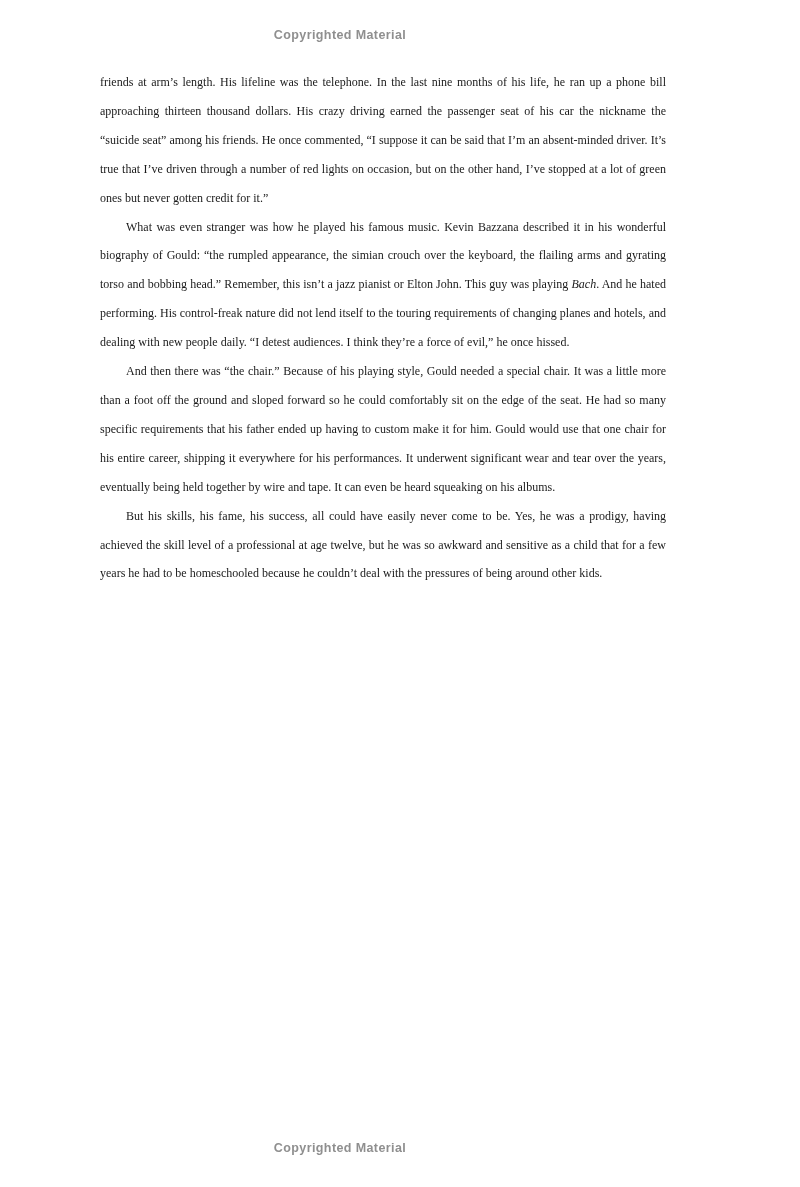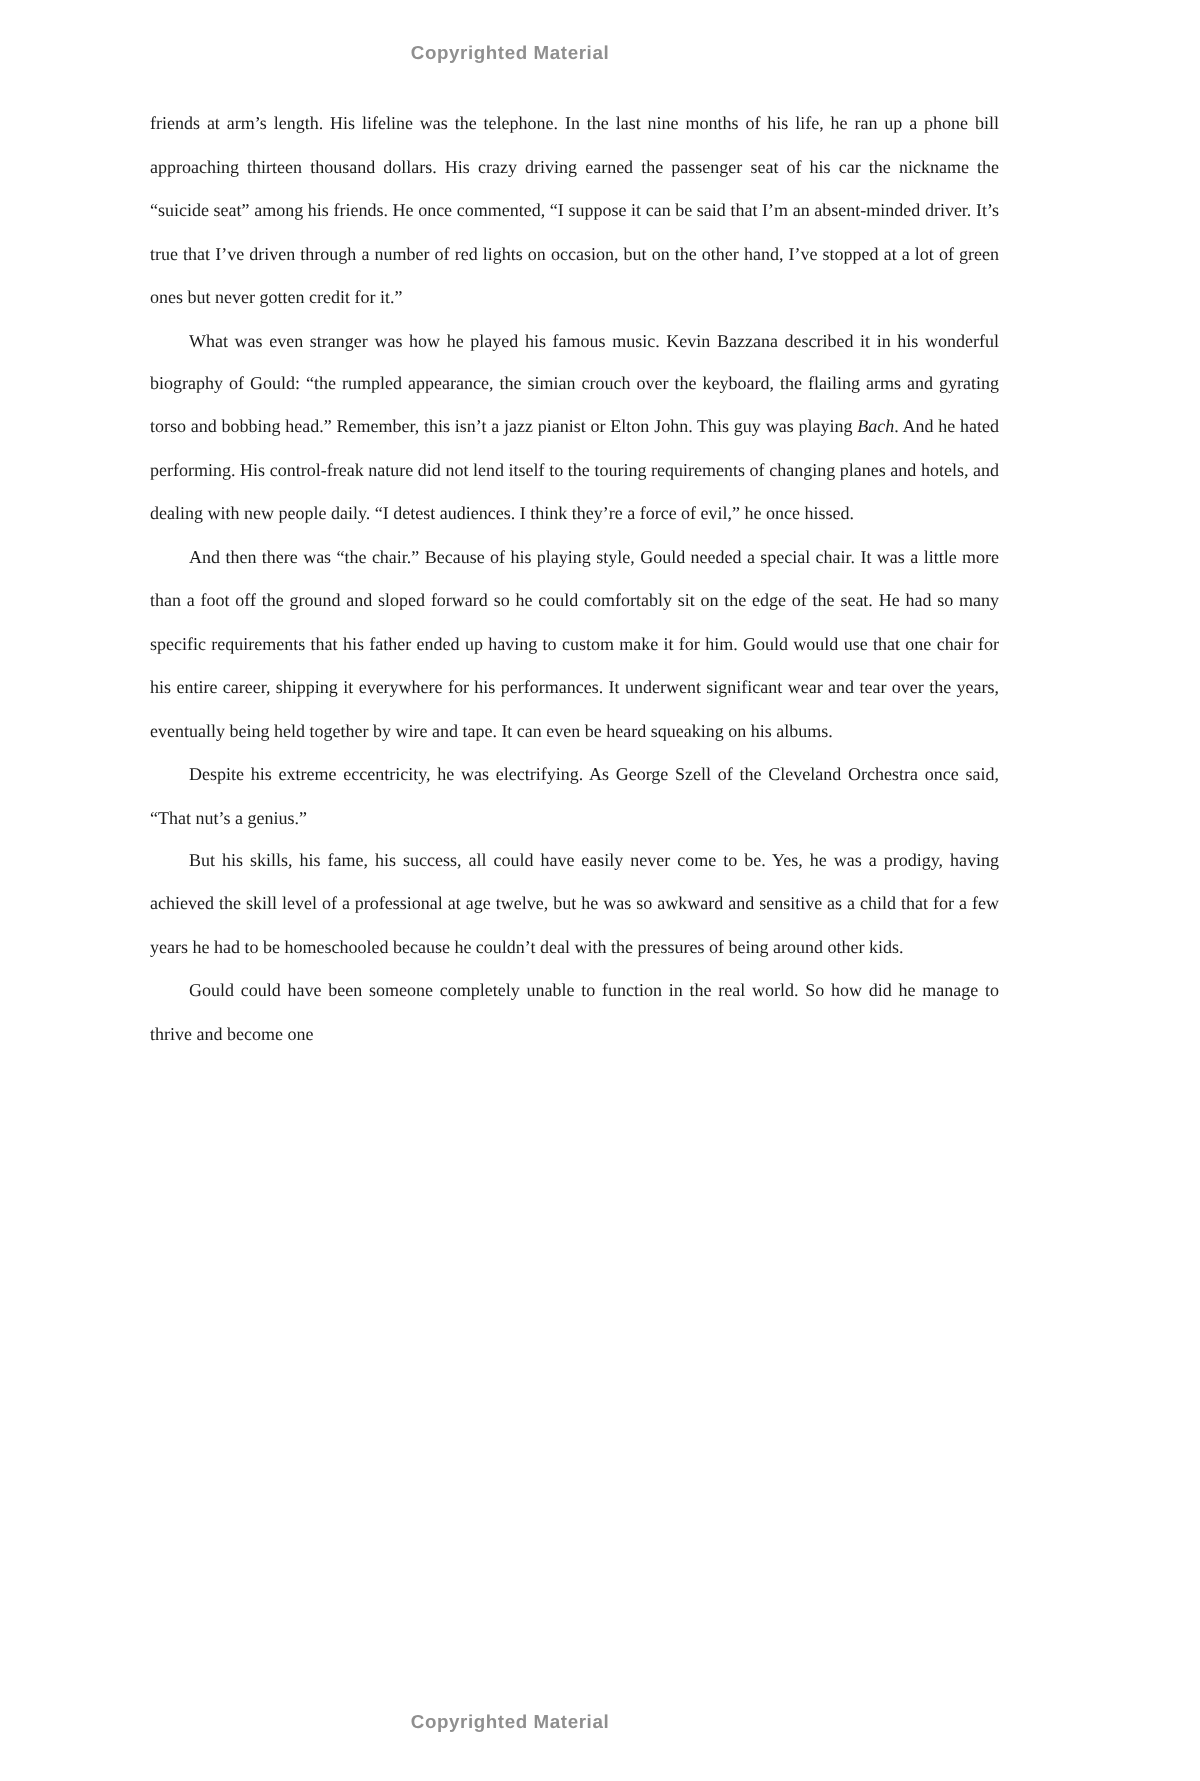--- a/index.html
+++ b/index.html
@@ -91,25 +91,23 @@
 
   <div class="copyright top">Copyrighted Material</div>
 
   <main class="text-block">
     <p class="continued">friends at arm’s length. His lifeline was the telephone. In the last nine months of his life, he ran up a phone bill approaching thirteen thousand dollars. His crazy driving earned the passenger seat of his car the nickname the “suicide seat” among his friends. He once commented, “I suppose it can be said that I’m an absent-minded driver. It’s true that I’ve driven through a number of red lights on occasion, but on the other hand, I’ve stopped at a lot of green ones but never gotten credit for it.”</p>
 
     <p><span>What was even stranger was how he played his famous music. Kevin Bazzana described it in his wonderful biography of Gould: “the rumpled appearance, the simian crouch over the keyboard, the flailing arms and gyrating torso and bobbing head.” Remember, this isn’t a jazz pianist or Elton John. This guy was playing </span><em>Bach</em><span>. And he hated performing. His control-freak nature did not lend itself to the touring requirements of changing planes and hotels, and dealing with new people daily. “I detest audiences. I think they’re a force of evil,” he once hissed.</span></p>
 
     <p>And then there was “the chair.” Because of his playing style, Gould needed a special chair. It was a little more than a foot off the ground and sloped forward so he could comfortably sit on the edge of the seat. He had so many specific requirements that his father ended up having to custom make it for him. Gould would use that one chair for his entire career, shipping it everywhere for his performances. It underwent significant wear and tear over the years, eventually being held together by wire and tape. It can even be heard squeaking on his albums.</p>
 
-    <p>Despite his extreme eccentricity, he was electrifying. As George Szell of the Cleveland Orchestra once said, “That nut’s a genius.”</p>
 
     <p>But his skills, his fame, his success, all could have easily never come to be. Yes, he was a prodigy, having achieved the skill level of a professional at age twelve, but he was so awkward and sensitive as a child that for a few years he had to be homeschooled because he couldn’t deal with the pressures of being around other kids.</p>
 
-    <p>Gould could have been someone completely unable to function in the real world. So how did he manage to thrive and become one</p>
   </main>
 
   <div class="vertical-title">SHOULD WE PLAY IT SAFE AND DO WHAT WE’RE TOLD IF WE WANT TO SUCCEED?</div>
 
   <div class="pagenum-block">
     <div class="pagenum-rule"></div>
     <div class="pagenum">15</div>
   </div>
 
   <div class="copyright bottom">Copyrighted Material</div>

